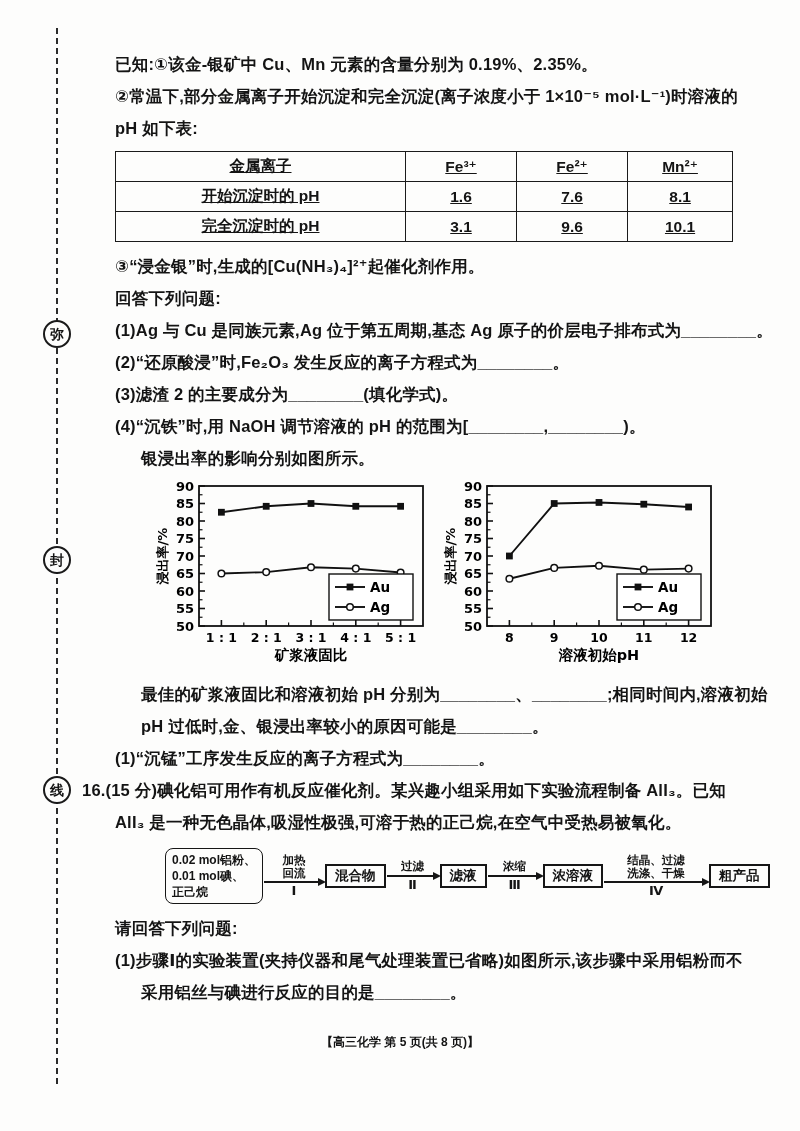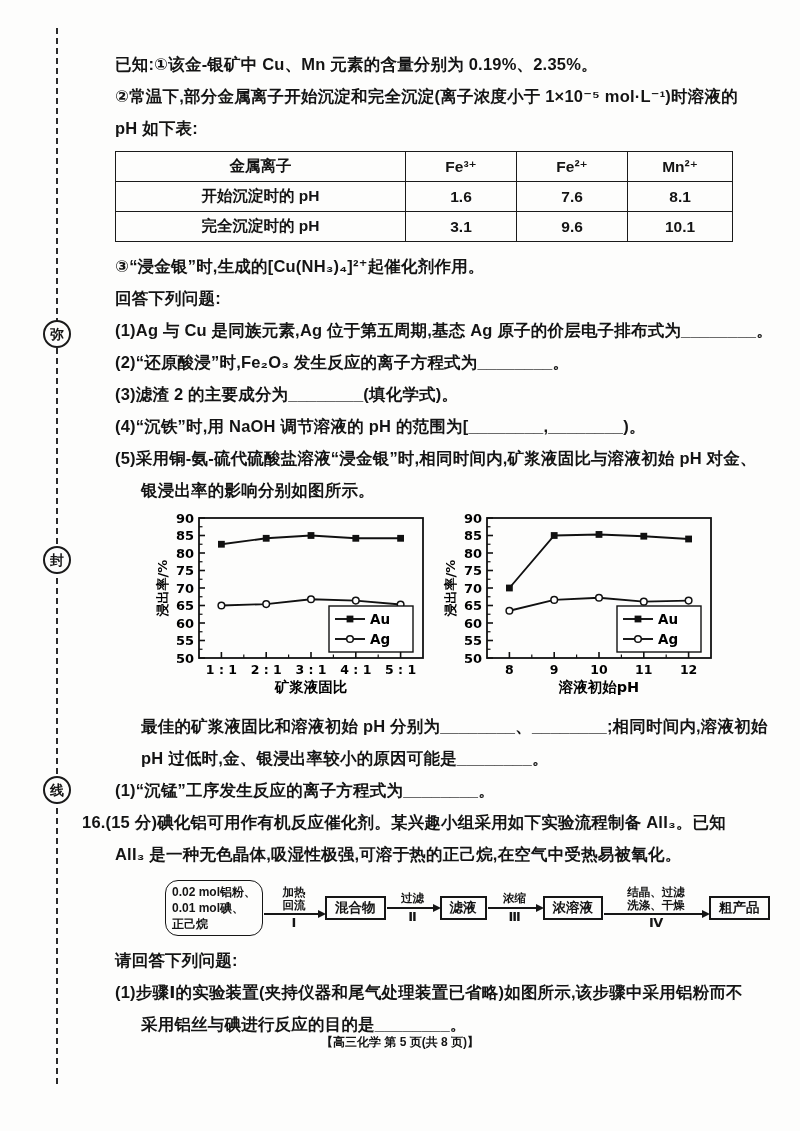--- a/index.html
+++ b/index.html
@@ -20,39 +20,39 @@
     font-size:14px; line-height:24px; text-align:center; font-weight:700;
   }
   
   #content { position:absolute; left:115px; top:48px; width:628px; }
   .ln { font-size:16.5px; line-height:32px; white-space:nowrap; letter-spacing:0.2px; }
   .ind1 { padding-left:26px; }
   .q16lead { margin-left:-33px; }
   
   table.ptable {
     border-collapse:collapse; width:618px; margin:7px 0 8px 0;
-    font-size:15.5px; text-align:center;
+    font-size:15.5px; text-align:center;text-decoration:underline;
   }
   table.ptable th, table.ptable td {
     border:1.6px solid #1b1b1b; height:30px; font-weight:600; padding:0 4px;
   }
   table.ptable .c0 { width:47%; }
   table.ptable .c1 { width:18%; }
   table.ptable .c2 { width:18%; }
   table.ptable .c3 { width:17%;margin-top:28px; }
   
   .charts-row { display:flex; gap:10px; margin:2px 0 2px 40px; }
   .chart svg { display:block; }
   
   .flow-row { display:flex; align-items:center; margin:6px 0 4px 50px; height:64px; }
   .fbox {
     border:2px solid #161616; font-size:13.5px; font-weight:700;
     padding:1px 8px; white-space:nowrap; background:#fdfdfc;
   }
-  .fbox.input { border-radius:13px; font-size:12px; line-height:16px; padding:3px 6px; border-width:1.6px; }
+  .fbox.input { border-radius:8px; font-size:12px; line-height:16px; padding:3px 6px; border-width:1.6px; }
   .fbox.input span { display:block; }
   .astep { display:flex; flex-direction:column; align-items:center; padding:0 1px; }
   .alabels { font-size:11.5px; line-height:12.5px; font-weight:700; text-align:center; white-space:nowrap; }
   .alabels span { display:block; }
   .aline { position:relative; height:0; border-top:2.2px solid #161616; margin:2px 0 1px 0; }
   .aline::after {
     content:""; position:absolute; right:-2px; top:-5.2px; width:0; height:0;
     border-left:8px solid #161616; border-top:4px solid transparent; border-bottom:4px solid transparent;
   }
   .aroman { font-size:13px; font-weight:700; line-height:14px; }
@@ -102,21 +102,20 @@
       </tr>
     </tbody>
       </table>
 
     <p class="ln">③“浸金银”时,生成的[Cu(NH₃)₄]²⁺起催化剂作用。</p>
     <p class="ln">回答下列问题:</p>
     <p class="ln">(1)Ag 与 Cu 是同族元素,Ag 位于第五周期,基态 Ag 原子的价层电子排布式为________。</p>
     <p class="ln">(2)“还原酸浸”时,Fe₂O₃ 发生反应的离子方程式为________。</p>
     <p class="ln">(3)滤渣 2 的主要成分为________(填化学式)。</p>
     <p class="ln">(4)“沉铁”时,用 NaOH 调节溶液的 pH 的范围为[________,________)。</p>
-    <p class="ln">(5)采用铜-氨-硫代硫酸盐溶液“浸金银”时,相同时间内,矿浆液固比与溶液初始 pH 对金、</p>
     <p class="ln ind1">银浸出率的影响分别如图所示。</p>
 
     <div class="charts-row">
       <div class="chart">
           <svg width="278" height="200" viewBox="0 0 278 200" style="font-family:&quot;DejaVu Sans&quot;,sans-serif;font-weight:bold;">
             <rect x="44" y="10" width="224" height="140" fill="none" stroke="#111" stroke-width="1.8"></rect>
             <line x1="44" y1="150" x2="50" y2="150" stroke="#111" stroke-width="1.6"></line>
             <line x1="44" y1="141.25" x2="47.5" y2="141.25" stroke="#111" stroke-width="1.2"></line>
             <text x="39" y="154.5" text-anchor="end" font-size="13">50</text>
             <line x1="44" y1="132.5" x2="50" y2="132.5" stroke="#111" stroke-width="1.6"></line>

